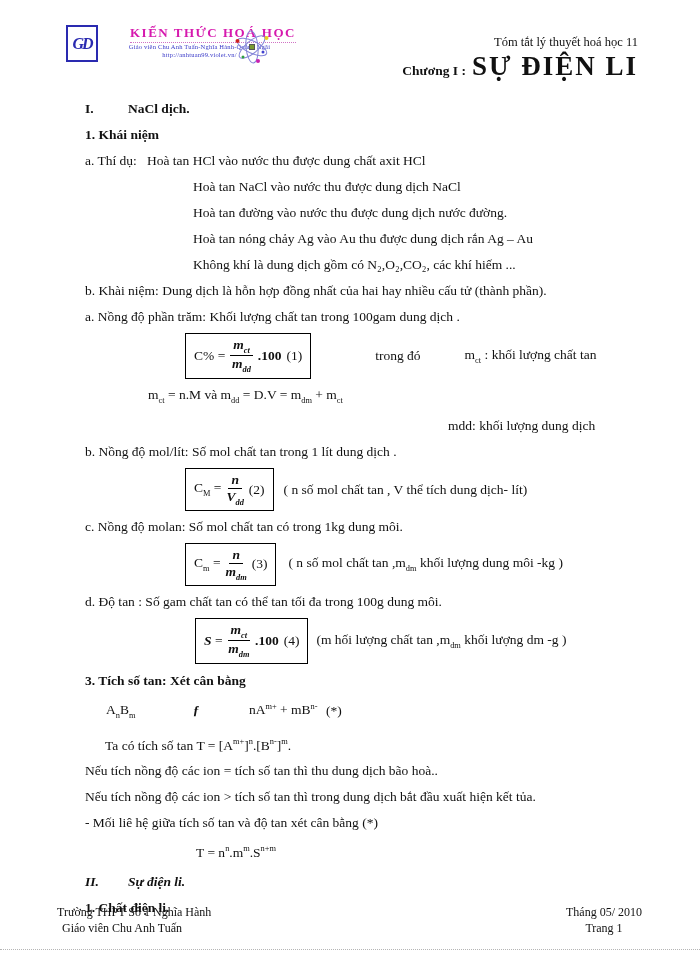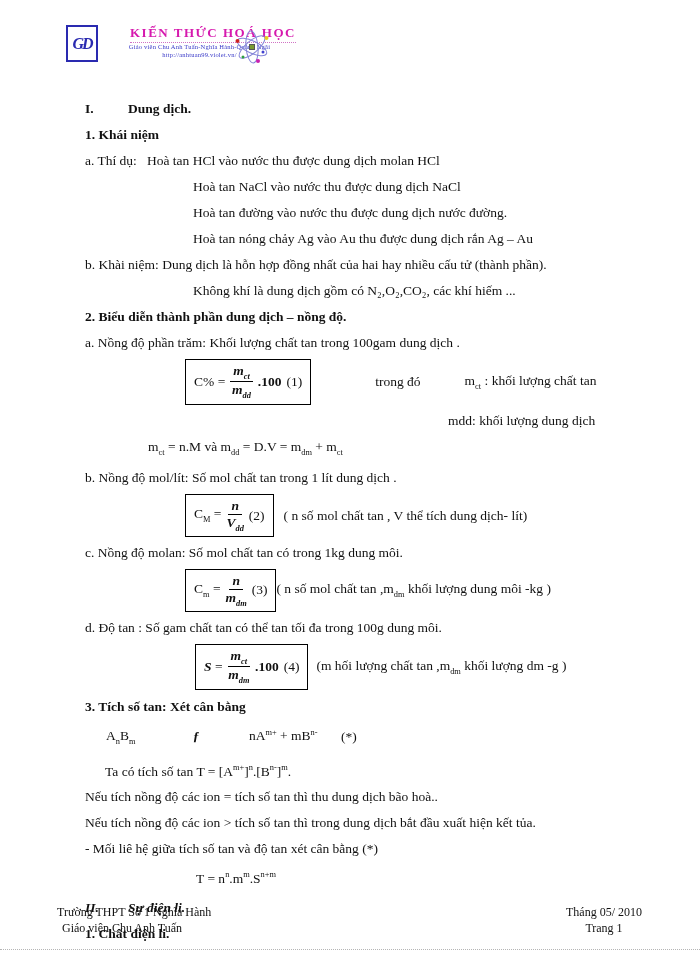--- a/index.html
+++ b/index.html
@@ -31,21 +31,21 @@
 
   .frow{display:flex;align-items:center;margin:3px 0;}
   .fbox{border:1px solid #000;padding:3px 8px;display:inline-flex;align-items:center;gap:5px;line-height:1.2;}
   .frac{display:inline-flex;flex-direction:column;align-items:center;line-height:1.15;}
   .fnum{border-bottom:1.5px solid #000;padding:0 3px;}
   .fvar{font-style:italic;font-weight:bold;}
   .note{line-height:1.3;}
 
   .equilib span.gapA{margin-right:54px;}
   .equilib span.gapB{margin-right:46px;font-weight:bold;font-style:italic;}
-  .equilib span.gapC{margin-right:20px;}
+  .equilib span.gapC{margin-right:5px;}
 
   
   .footer-left{position:absolute;left:57px;top:904px;font-size:12px;line-height:16px;}
   .footer-left .l2{margin-left:5px;}
   .footer-right{position:absolute;right:58px;top:904px;font-size:12px;line-height:16px;text-align:center;}
   .dotline{position:absolute;left:0;right:0;top:949px;border-top:1px dotted #b5b5b5;}
 </style>
 </head>
 <body>
 
@@ -69,65 +69,71 @@
       <ellipse cx="19" cy="19" rx="16" ry="6" transform="rotate(-40 19 19)"></ellipse>
     </g>
     <rect x="16.5" y="16.5" width="5" height="5" fill="#7a9a30" stroke="#555"></rect>
     <circle cx="4.5" cy="13" r="2" fill="#cc2222"></circle>
     <circle cx="33.5" cy="10" r="2" fill="#e8d020"></circle>
     <circle cx="25" cy="33" r="2" fill="#c820b0"></circle>
     <circle cx="10" cy="29" r="1.5" fill="#30a040"></circle>
     <circle cx="30" cy="24" r="1.5" fill="#4040d0"></circle>
   </svg>
 
+  <div class="header-right">
+    <div class="doc-title">Tóm tắt lý thuyết hoá học 11</div>
+    <div class="chapter">
+      <span class="chapter-label">Chương I :</span>
+      <span class="chapter-big">SỰ ĐIỆN LI</span>
+    </div>
+  </div>
 
   <main class="content">
 
     <div class="ln bold">
-      <span class="sec-num">I.</span><span>Dung dịch.</span>
+      <span class="sec-num">I.</span><span>NaCl dịch.</span>
     </div>
 
     <div class="ln bold">1. Khái niệm</div>
 
     <div class="ln">
       <span>a. Thí dụ:</span>&nbsp;&nbsp;
-      <span>Hoà tan HCl vào nước thu được dung dịch molan HCl</span>
+      <span>Hoà tan HCl vào nước thu được dung chất axit HCl</span>
     </div>
 
     <div class="ln ex">Hoà tan NaCl vào nước thu được dung dịch NaCl</div>
     <div class="ln ex">Hoà tan đường vào nước thu được dung dịch nước đường.</div>
     <div class="ln ex">Hoà tan nóng chảy Ag vào Au thu được dung dịch rắn Ag – Au</div>
+    <div class="ln ex">Không khí là dung dịch gồm có N₂,O₂,CO₂, các khí hiếm ...</div>
+
     <div class="ln">b. Khài niệm: Dung dịch là hỗn hợp đồng nhất của hai hay nhiều cấu tử (thành phần).</div>
 
-    <div class="ln ex">Không khí là dung dịch gồm có N₂,O₂,CO₂, các khí hiếm ...</div>
-
-    <div class="ln bold">2. Biểu diễn thành phần dung dịch – nồng độ.</div>
 
     <div class="ln">a. Nồng độ phần trăm: Khối lượng chất tan trong 100gam dung dịch .</div>
 
     <div class="frow">
       <span class="fbox" style="margin-left:100px;">
         <span>C% =</span>
         <span class="frac">
           <span class="fnum"><span class="fvar">m</span><sub class="fvar">ct</sub></span>
           <span><span class="fvar">m</span><sub class="fvar">dd</sub></span>
         </span>
         <span class="bold">.100</span>
         <span>(1)</span>
       </span>
       <span class="note" style="margin-left:64px;">trong đó</span>
       <span class="note" style="margin-left:44px;"><span>m</span><sub>ct</sub><span> : khối lượng chất tan</span></span>
     </div>
 
-    <div class="ln" style="margin-left:363px;">mdd: khối lượng dung dịch</div>
-
     <div class="ln" style="margin-left:63px;">
       <span>m</span><sub>ct</sub><span> = n.M  và m</span><sub>dd</sub><span> = D.V = m</span><sub>dm</sub><span> + m</span><sub>ct</sub>
     </div>
 
+    <div class="ln" style="margin-left:363px;">mdd: khối lượng dung dịch</div>
+
     <div class="ln">b. Nồng độ mol/lít:  Số mol chất tan trong 1 lít dung dịch .</div>
 
     <div class="frow">
       <span class="fbox" style="margin-left:100px;">
         <span><span>C</span><sub>M</sub> <span>=</span></span>
         <span class="frac">
           <span class="fnum fvar">n</span>
           <span><span class="fvar">V</span><sub class="fvar">dd</sub></span>
         </span>
         <span>(2)</span>
@@ -139,21 +145,21 @@
 
     <div class="frow">
       <span class="fbox" style="margin-left:100px;">
         <span><span>C</span><sub>m</sub> <span>=</span></span>
         <span class="frac">
           <span class="fnum fvar">n</span>
           <span><span class="fvar">m</span><sub class="fvar">dm</sub></span>
         </span>
         <span>(3)</span>
       </span>
-      <span class="note" style="margin-left:0;"><span>( n số mol chất tan ,m</span><sub>dm</sub><span> khối lượng dung môi -kg )</span></span>
+      <span class="note" style="margin-left:12px;"><span>( n số mol chất tan ,m</span><sub>dm</sub><span> khối lượng dung môi -kg )</span></span>
     </div>
 
     <div class="ln">d. Độ tan : Số gam chất tan có thể tan tối đa trong 100g dung môi.</div>
 
     <div class="frow">
       <span class="fbox" style="margin-left:110px;">
         <span><span class="fvar">S</span> <span>=</span></span>
         <span class="frac">
           <span class="fnum"><span class="fvar">m</span><sub class="fvar">ct</sub></span>
           <span><span class="fvar">m</span><sub class="fvar">dm</sub></span>

